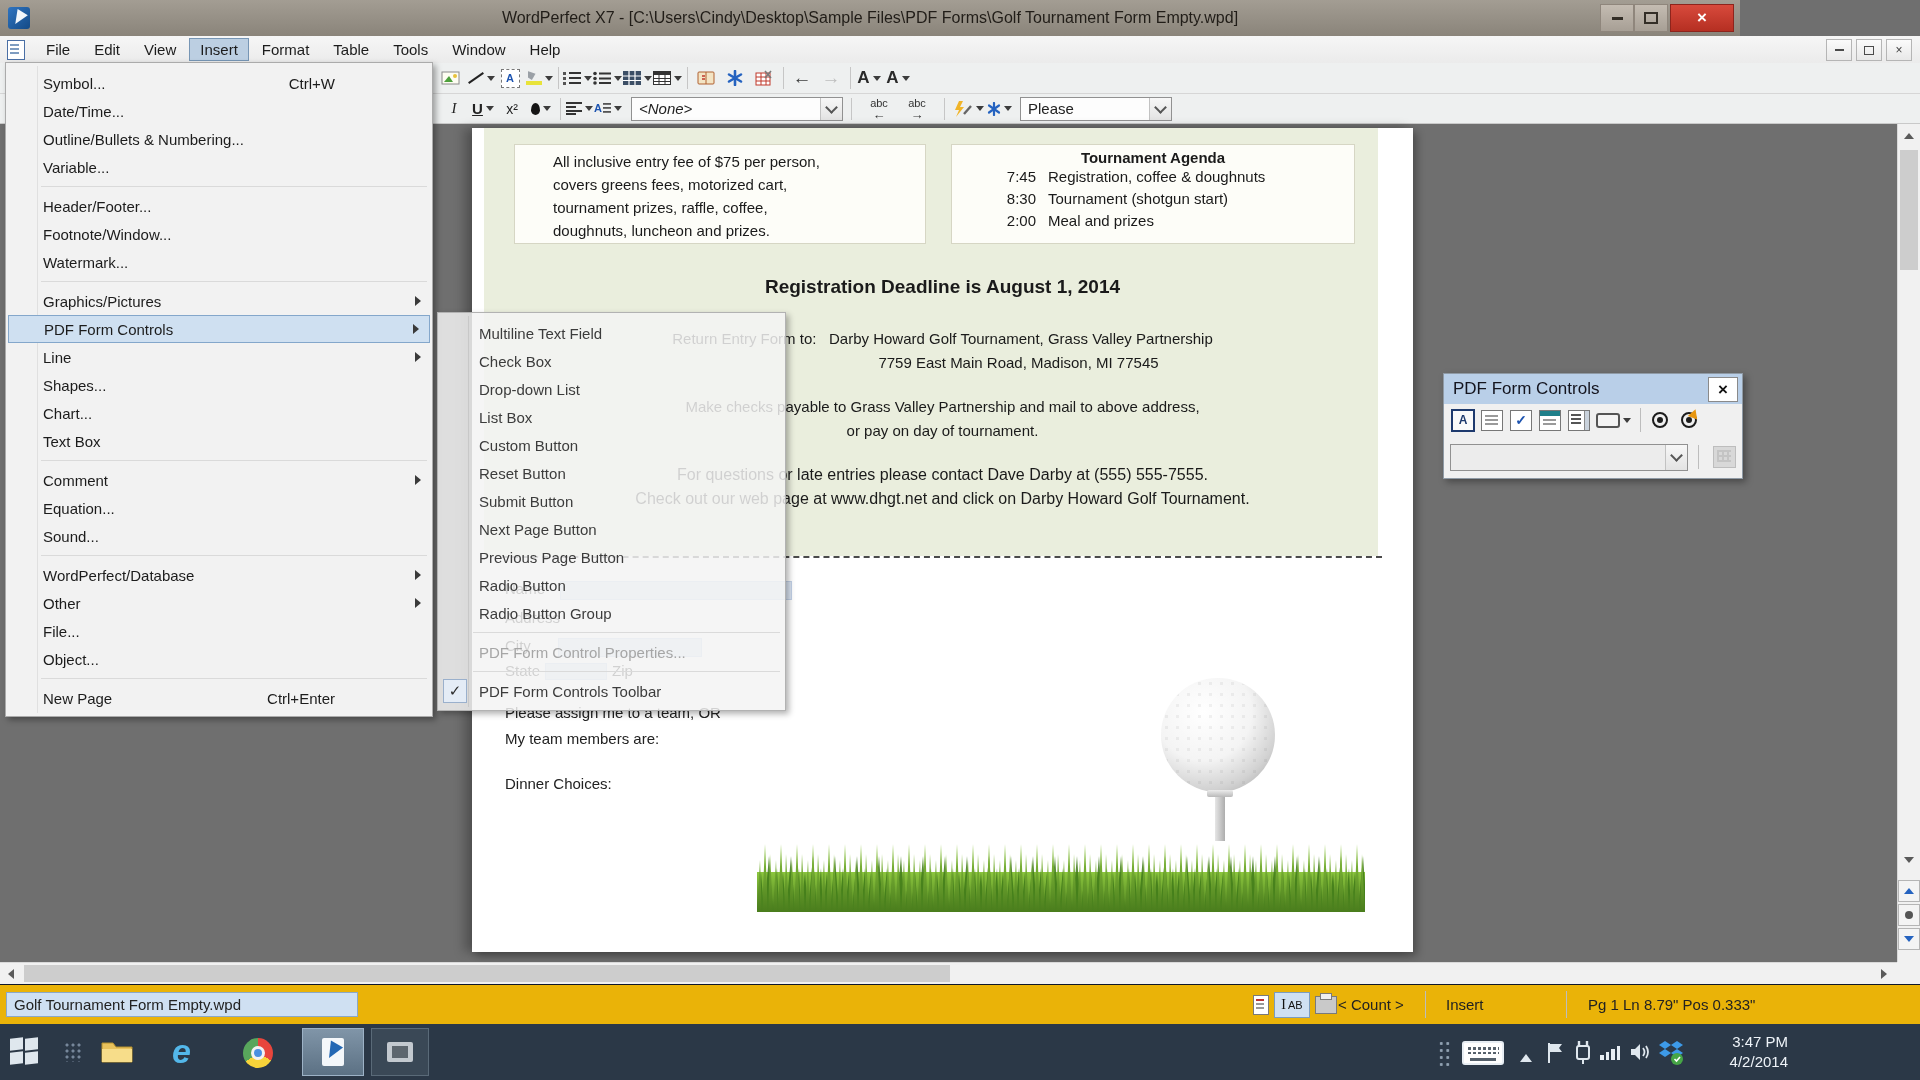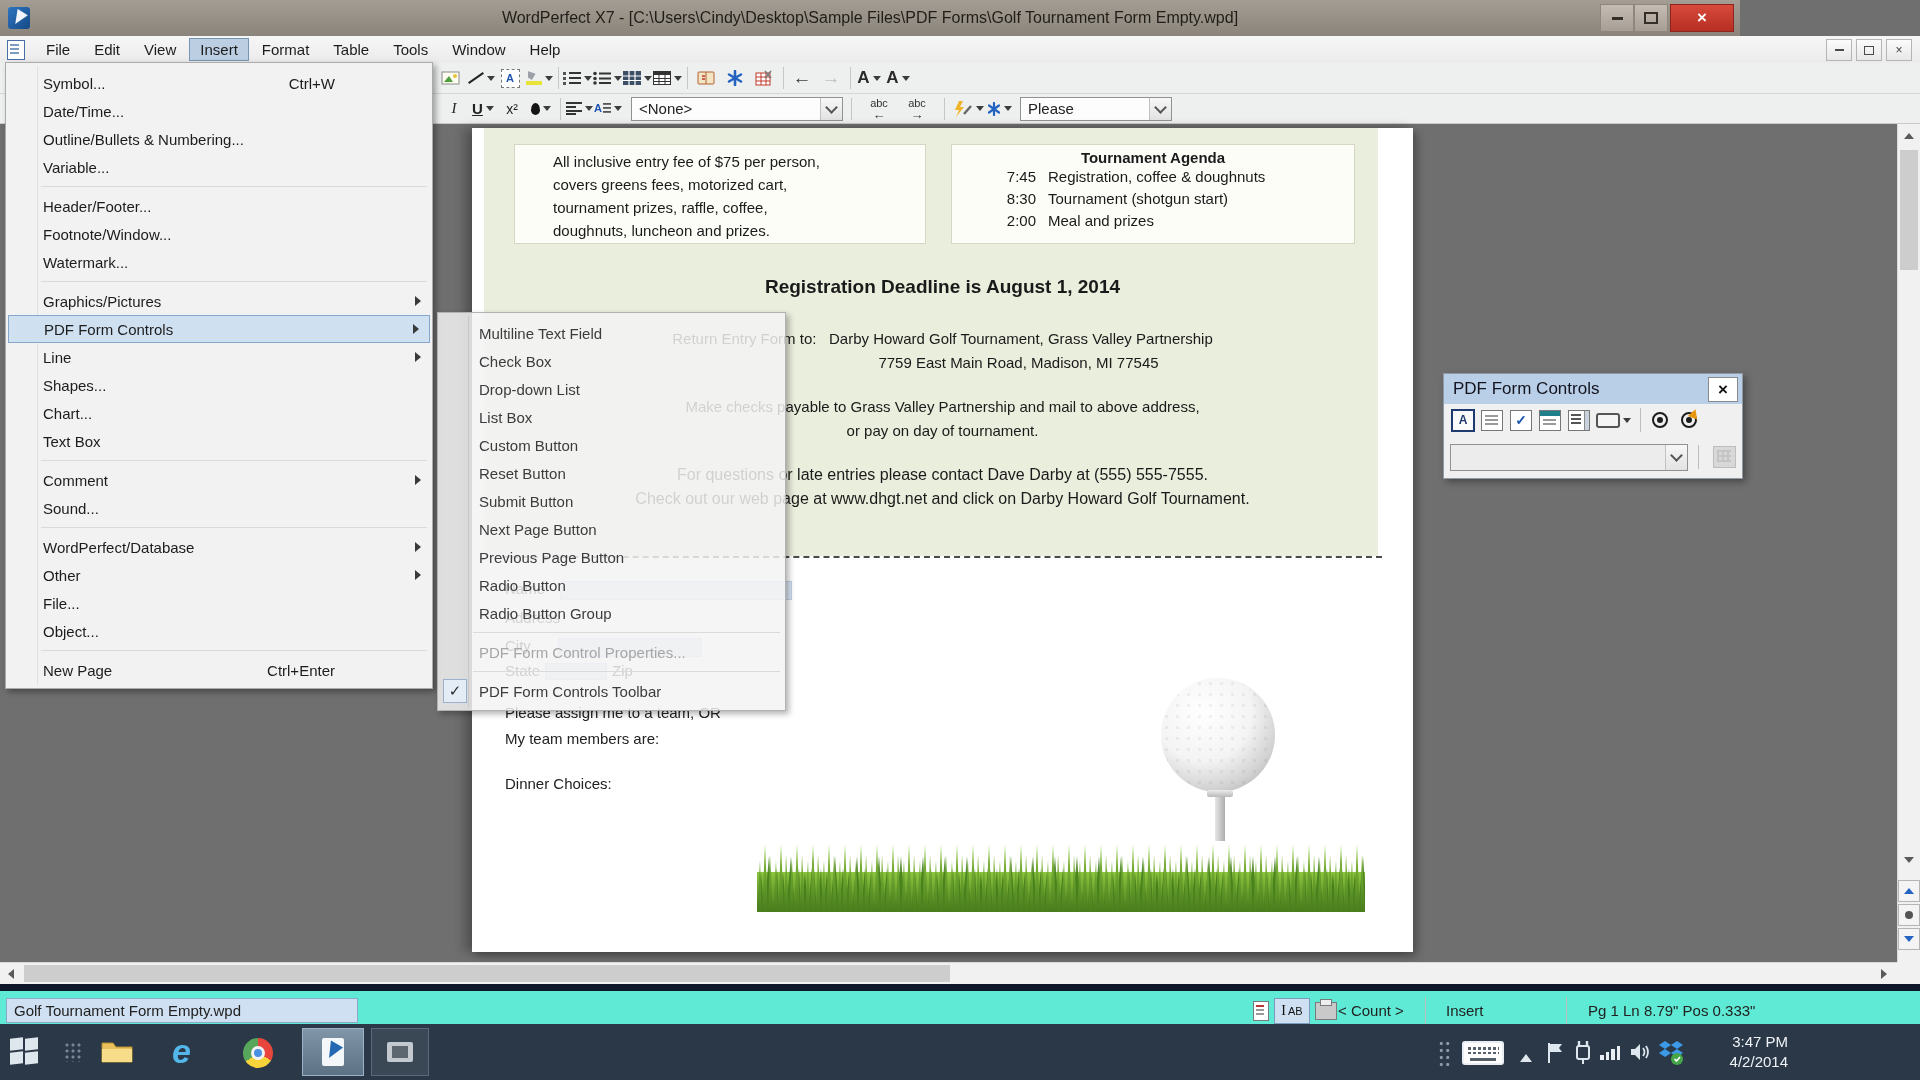--- a/index.html
+++ b/index.html
@@ -154,21 +154,21 @@
   .radio-ic::after{content:"";position:absolute;left:2.5px;top:2.5px;width:6px;height:6px;border-radius:50%;background:#1c1c1c;}
   .spark{position:absolute;right:-4px;top:-5px;width:0;height:0;border-left:5px solid transparent;
     border-right:5px solid transparent;border-bottom:9px solid #e8960f;transform:rotate(20deg);}
   #palette-combo-row{height:42px;display:flex;align-items:center;padding:0 6px;}
   #palette-combo{width:252px;height:27px;background:#ececec;}
   .props-ic{width:22px;height:20px;background:#d8d8d8;border:1px solid #bdbdbd;position:relative;margin-left:8px;}
   .props-ic::after{content:"";position:absolute;left:3px;top:3px;width:14px;height:12px;
     background:linear-gradient(#c4c4c4 2px,transparent 2px),linear-gradient(90deg,#c4c4c4 2px,transparent 2px);
     background-size:5px 5px;}
   
-  #statusbar{left:0;top:984px;width:1920px;height:40px;background:#5eead4;border-top:7px solid #0f172a;
+  #statusbar{left:0;top:984px;width:1920px;height:40px;background:#eab308;border-top:1px solid #0f172a;
     box-sizing:border-box;font-size:15px;color:#222;}
   #sb-file{left:6px;top:7px;width:352px;height:25px;background:#cfe0f2;border:1px solid #8aa8c8;
     display:flex;align-items:center;padding-left:7px;box-sizing:border-box;font-size:15px;}
   #sb-icons{left:1253px;top:7px;display:flex;align-items:center;height:25px;}
   .sb-doc{width:14px;height:18px;background:#fff;border:1px solid #7a7a7a;position:relative;margin-right:5px;}
   .sb-doc::after{content:"";position:absolute;left:2px;top:3px;width:8px;height:2px;background:#b33;
     box-shadow:0 4px 0 #999,0 8px 0 #999;}
   .sb-ibeam{width:34px;height:24px;background:#cfe0f2;border:1px solid #7a9cbf;display:flex;align-items:center;
     justify-content:center;gap:2px;font-size:11px;color:#111;margin-right:5px;}
   .sb-ibeam .ib{font-family:"Liberation Serif",serif;font-size:14px;}
@@ -384,21 +384,21 @@
   </div>
   <div class="tb-btn">
     <svg width="17" height="13">
         <text x="0" y="10" font-size="11" font-weight="bold" fill="#1d54b0" font-family="Liberation Sans">A</text>
         <rect x="9" y="1" width="8" height="1.8" fill="#555"></rect>
         <rect x="9" y="5" width="8" height="1.8" fill="#555"></rect>
         <rect x="9" y="9" width="8" height="1.8" fill="#555"></rect>
       </svg>
     <span class="caret"></span>
   </div>
-  <div class="combo" style="width:212px;margin-left:8px;">
+  <div class="combo" style="width:212px;margin-left:8px;font-style:italic;">
     <span class="combo-text">&lt;None&gt;</span>
     <span class="combo-btn">
         <span class="chev"></span>
       </span>
   </div>
   <div class="tb-sep" style="margin:0 8px;"></div>
   <div class="abc-btn">
       <span>abc</span>
       <span class="arr">←</span>
     </div>
@@ -578,20 +578,23 @@
     </div>
   <div class="mi">
       <span>Text Box</span>
     </div>
   <div class="menu-sep"></div>
   <div class="mi">
       <span>Comment</span>
       <span class="mi-arrow tri-r"></span>
     </div>
   <div class="mi">
+      <span>Equation...</span>
+    </div>
+  <div class="mi">
       <span>Sound...</span>
     </div>
   <div class="menu-sep"></div>
   <div class="mi">
       <span>WordPerfect/Database</span>
       <span class="mi-arrow tri-r"></span>
     </div>
   <div class="mi">
       <span>Other</span>
       <span class="mi-arrow tri-r"></span>

